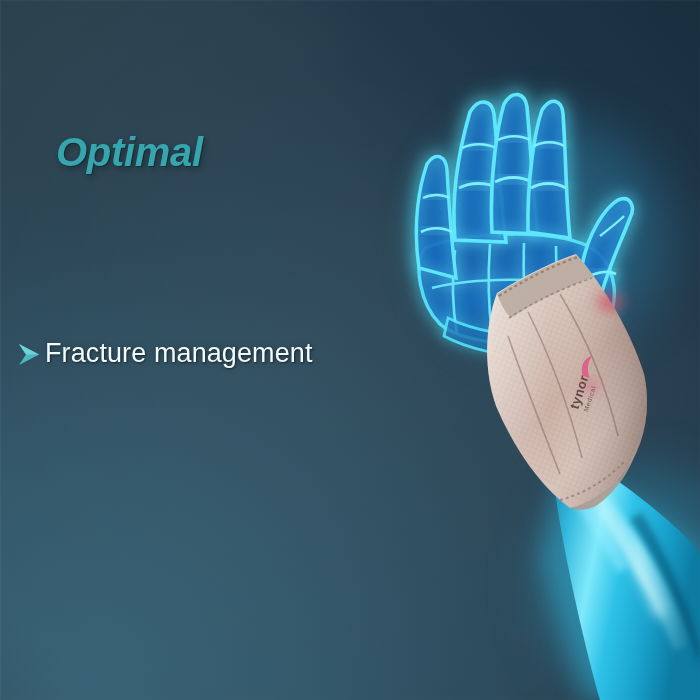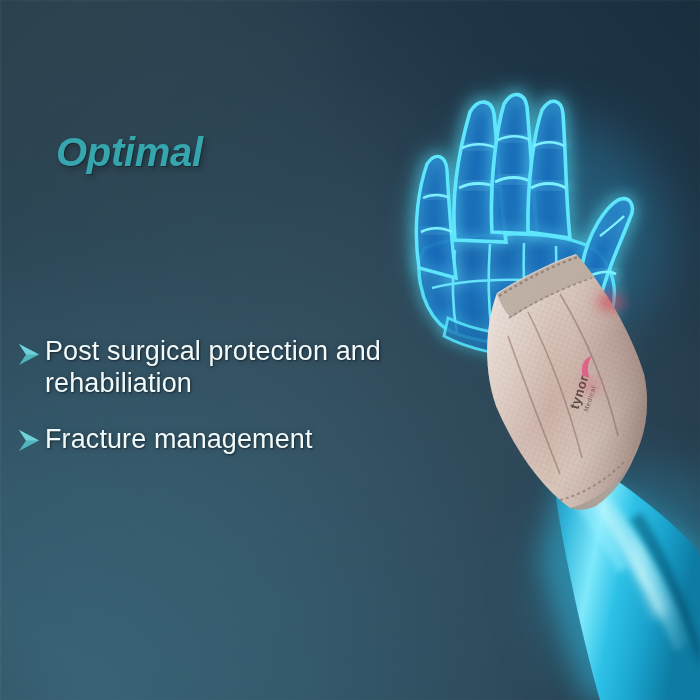--- a/index.html
+++ b/index.html
@@ -331,29 +331,20 @@
   </div>
 
   <div id="text-layer">
 
     <div class="headline">
       <span class="l1">Optimal</span>
     </div>
 
     <div class="bullets">
 
-      <div class="bullet">
-        <span class="bullet-marker">
-          <svg width="26" height="34" viewBox="0 0 26 34">
-            <path d="M3,6 L23,16.5 L3,27 L10,16.5 Z" fill="#4fb6bd"></path>
-            <path d="M3,6 L23,16.5 L10,16.5 Z" fill="#6fd2d8"></path>
-          </svg>
-        </span>
-        <span class="bullet-text">Post surgical protection and rehabiliation</span>
-      </div>
 
       <div class="bullet">
         <span class="bullet-marker">
           <svg width="26" height="34" viewBox="0 0 26 34">
             <path d="M3,6 L23,16.5 L3,27 L10,16.5 Z" fill="#4fb6bd"></path>
             <path d="M3,6 L23,16.5 L10,16.5 Z" fill="#6fd2d8"></path>
           </svg>
         </span>
         <span class="bullet-text">Fracture management</span>
       </div>

